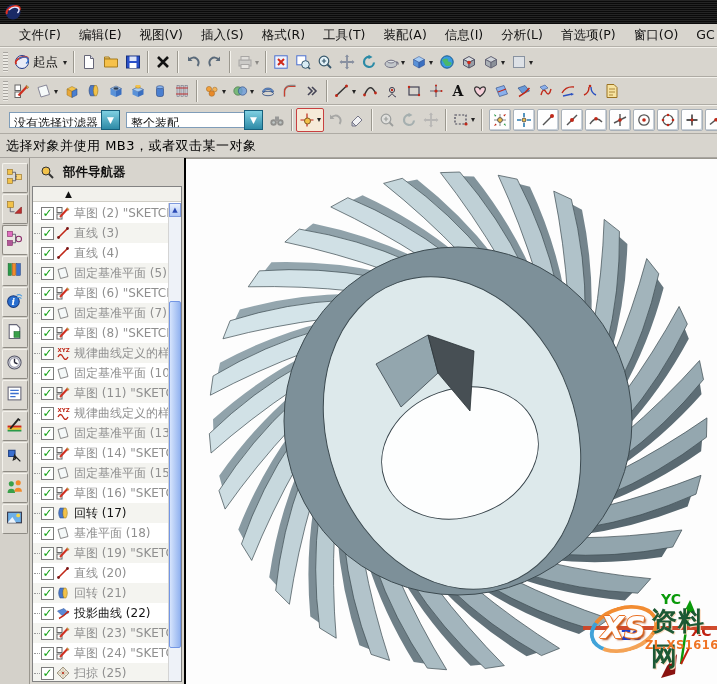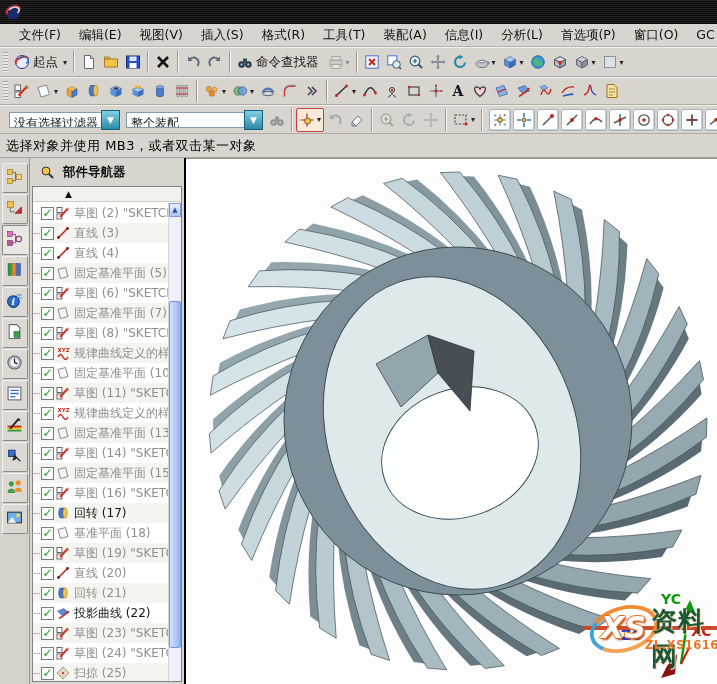--- a/index.html
+++ b/index.html
@@ -196,32 +196,20 @@
     </div>
     <div class="tbbtn">
       <span class="icon">
         <svg viewBox="0 0 16 16" width="16" height="16">
           <path d="M3.5,12 A5 5 0 1 1 11.5,5.5" fill="none" stroke="#5a6a7a" stroke-width="2"></path>
           <path d="M13,2.5 v4.5 h-4.5 z" fill="#5a6a7a"></path>
         </svg>
       </span>
     </div>
     <div class="tbsep"></div>
-    <div class="tbbtn">
-      <span class="icon">
-        <svg viewBox="0 0 16 16" width="16" height="16">
-          <circle cx="4.6" cy="10.5" r="3.2" fill="#2a3240"></circle>
-          <circle cx="11.4" cy="10.5" r="3.2" fill="#2a3240"></circle>
-          <rect x="6" y="4.5" width="4" height="4.5" fill="#3a4a60"></rect>
-          <circle cx="4.6" cy="10.5" r="1.3" fill="#6fc0d8"></circle>
-          <circle cx="11.4" cy="10.5" r="1.3" fill="#6fc0d8"></circle>
-        </svg>
-      </span>
-      <span class="tblabel">命令查找器</span>
-    </div>
     <div class="tbbtn dim">
       <span class="icon">
         <svg viewBox="0 0 16 16" width="16" height="16">
           <rect x="2" y="6" width="12" height="6" fill="#b8bcc4" stroke="#667"></rect>
           <rect x="4" y="2.5" width="8" height="3.5" fill="#eee" stroke="#667"></rect>
           <rect x="4" y="10.5" width="8" height="4" fill="#fff" stroke="#667"></rect>
         </svg>
       </span>
       <span class="caret">▾</span>
     </div>

